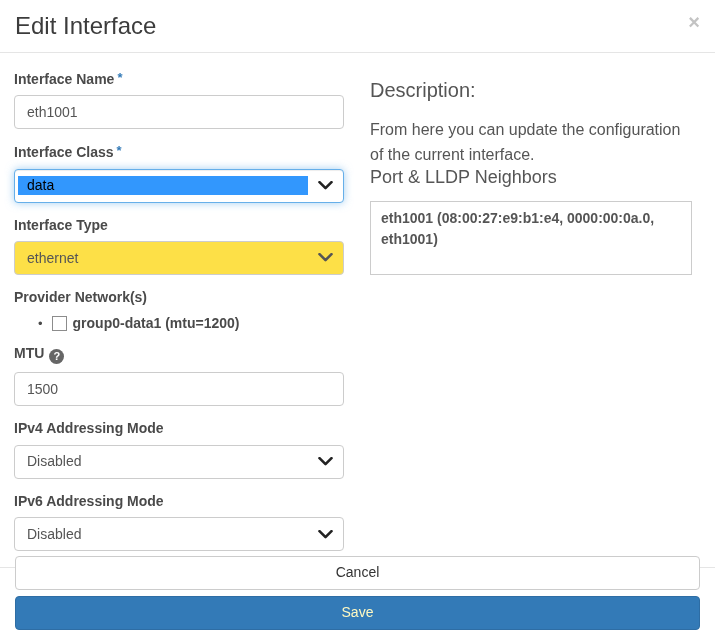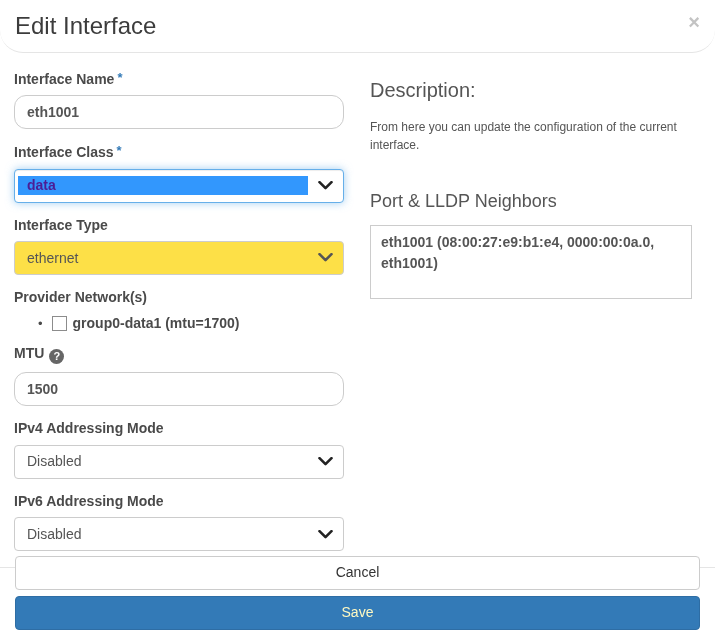--- a/index.html
+++ b/index.html
@@ -14,21 +14,20 @@
     flex-direction: column;
     overflow: hidden;
   }
 
   
   .modal-header {
     padding: 12px 15px 11px 15px;
     border-bottom: 1px solid #e5e5e5;
     display: flex;
     align-items: flex-start;
-    border-radius: 23px;
   }
   .modal-title {
     font-size: 24px;
     font-weight: 400;
     color: #3c3c3c;
     line-height: 1.2;
   }
   .close-btn {
     margin-left: auto;
     font-size: 20px;
@@ -58,27 +57,26 @@
     color: #4a4a4a;
     margin-bottom: 8px;
     line-height: 1.1;
   }
   .required { color: #337ab7; margin-left: 3px; font-size: 13px; vertical-align: 2px; }
 
   .text-input {
     width: 100%;
     height: 34px;
     border: 1px solid #ccc;
-    border-radius: 12px;
+    border-radius: 4px;
     padding: 6px 12px;
     font-size: 14px;
     color: #555;
     font-family: inherit;
     outline: none;
-    font-weight: bold;
   }
 
   .select {
     width: 100%;
     height: 34px;
     border: 1px solid #ccc;
     border-radius: 4px;
     background: #fff;
     display: flex;
     align-items: center;
@@ -90,24 +88,23 @@
   .select .sel-text { flex: 1; line-height: 1.2; }
   .select .chev { flex: none; display: flex; align-items: center; }
 
   .select.focused {
     border-color: #66afe9;
     box-shadow: inset 0 1px 1px rgba(0,0,0,.075), 0 0 8px rgba(102,175,233,.6);
     padding-left: 3px;
   }
   .select.focused .sel-text {
     background: #3297fd;
-    color: #4c1d95;
+    color: #000000;
     padding: 1px 2px 2px 9px;
     margin-right: 10px;
-    font-weight: bold;
   }
   .select.disabled {
     background: #fde047;
     cursor: not-allowed;
   }
 
   
   .pn-row {
     display: flex;
     align-items: center;
@@ -143,24 +140,23 @@
   }
 
   
   .desc-title {
     font-size: 20px;
     font-weight: 400;
     color: #555;
     margin: 8px 0 16px 0;
   }
   .desc-text {
-    font-size: 12px;
+    font-size: 16px;
     color: #555;
     line-height: 1.55;
-    margin-bottom: 36px;
   }
   .neighbors-title {
     font-size: 18px;
     font-weight: 400;
     color: #555;
     margin-bottom: 13px;
   }
   .neighbors-box {
     border: 1px solid #ccc;
     min-height: 74px;
@@ -242,21 +238,21 @@
               </svg>
           </span>
         </div>
       </div>
 
       <div class="form-group">
         <label class="ctl-label">Provider Network(s)</label>
         <div class="pn-row">
           <span class="bullet">•</span>
           <span class="checkbox-box"></span>
-          <span class="pn-label">group0-data1 (mtu=1700)</span>
+          <span class="pn-label">group0-data1 (mtu=1200)</span>
         </div>
       </div>
 
       <div class="form-group">
         <label class="ctl-label"><span>MTU</span><span class="help-icon">?</span></label>
         <input class="text-input" type="text" value="1500" style="">
       </div>
 
       <div class="form-group">
         <label class="ctl-label">IPv4 Addressing Mode</label>

